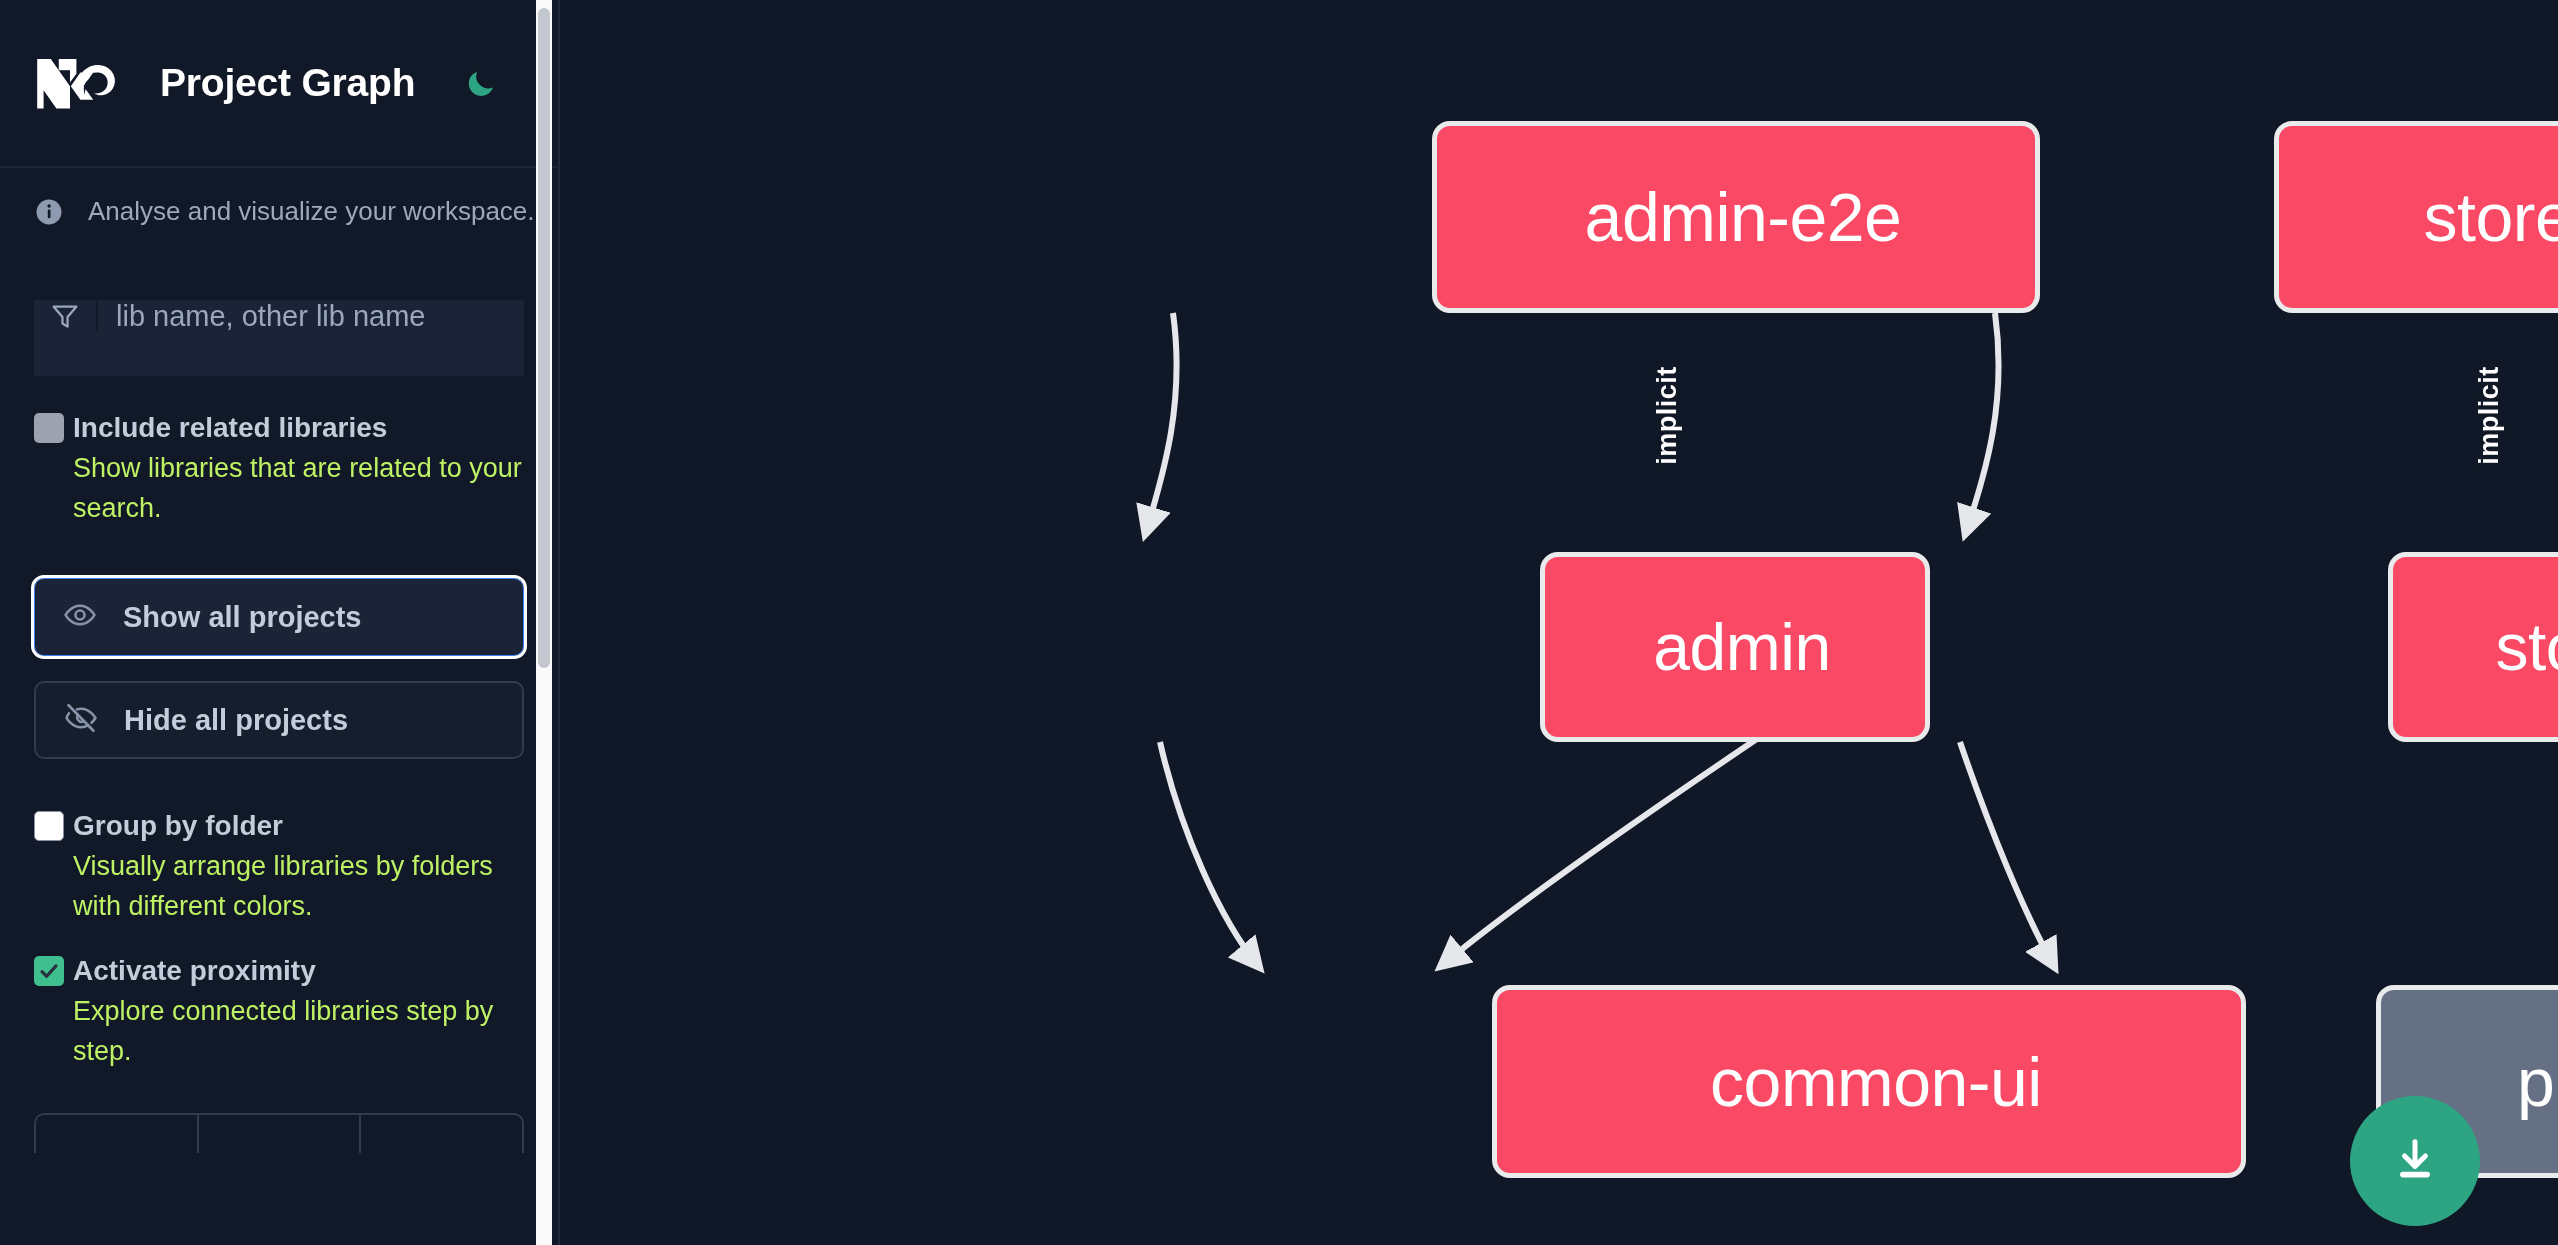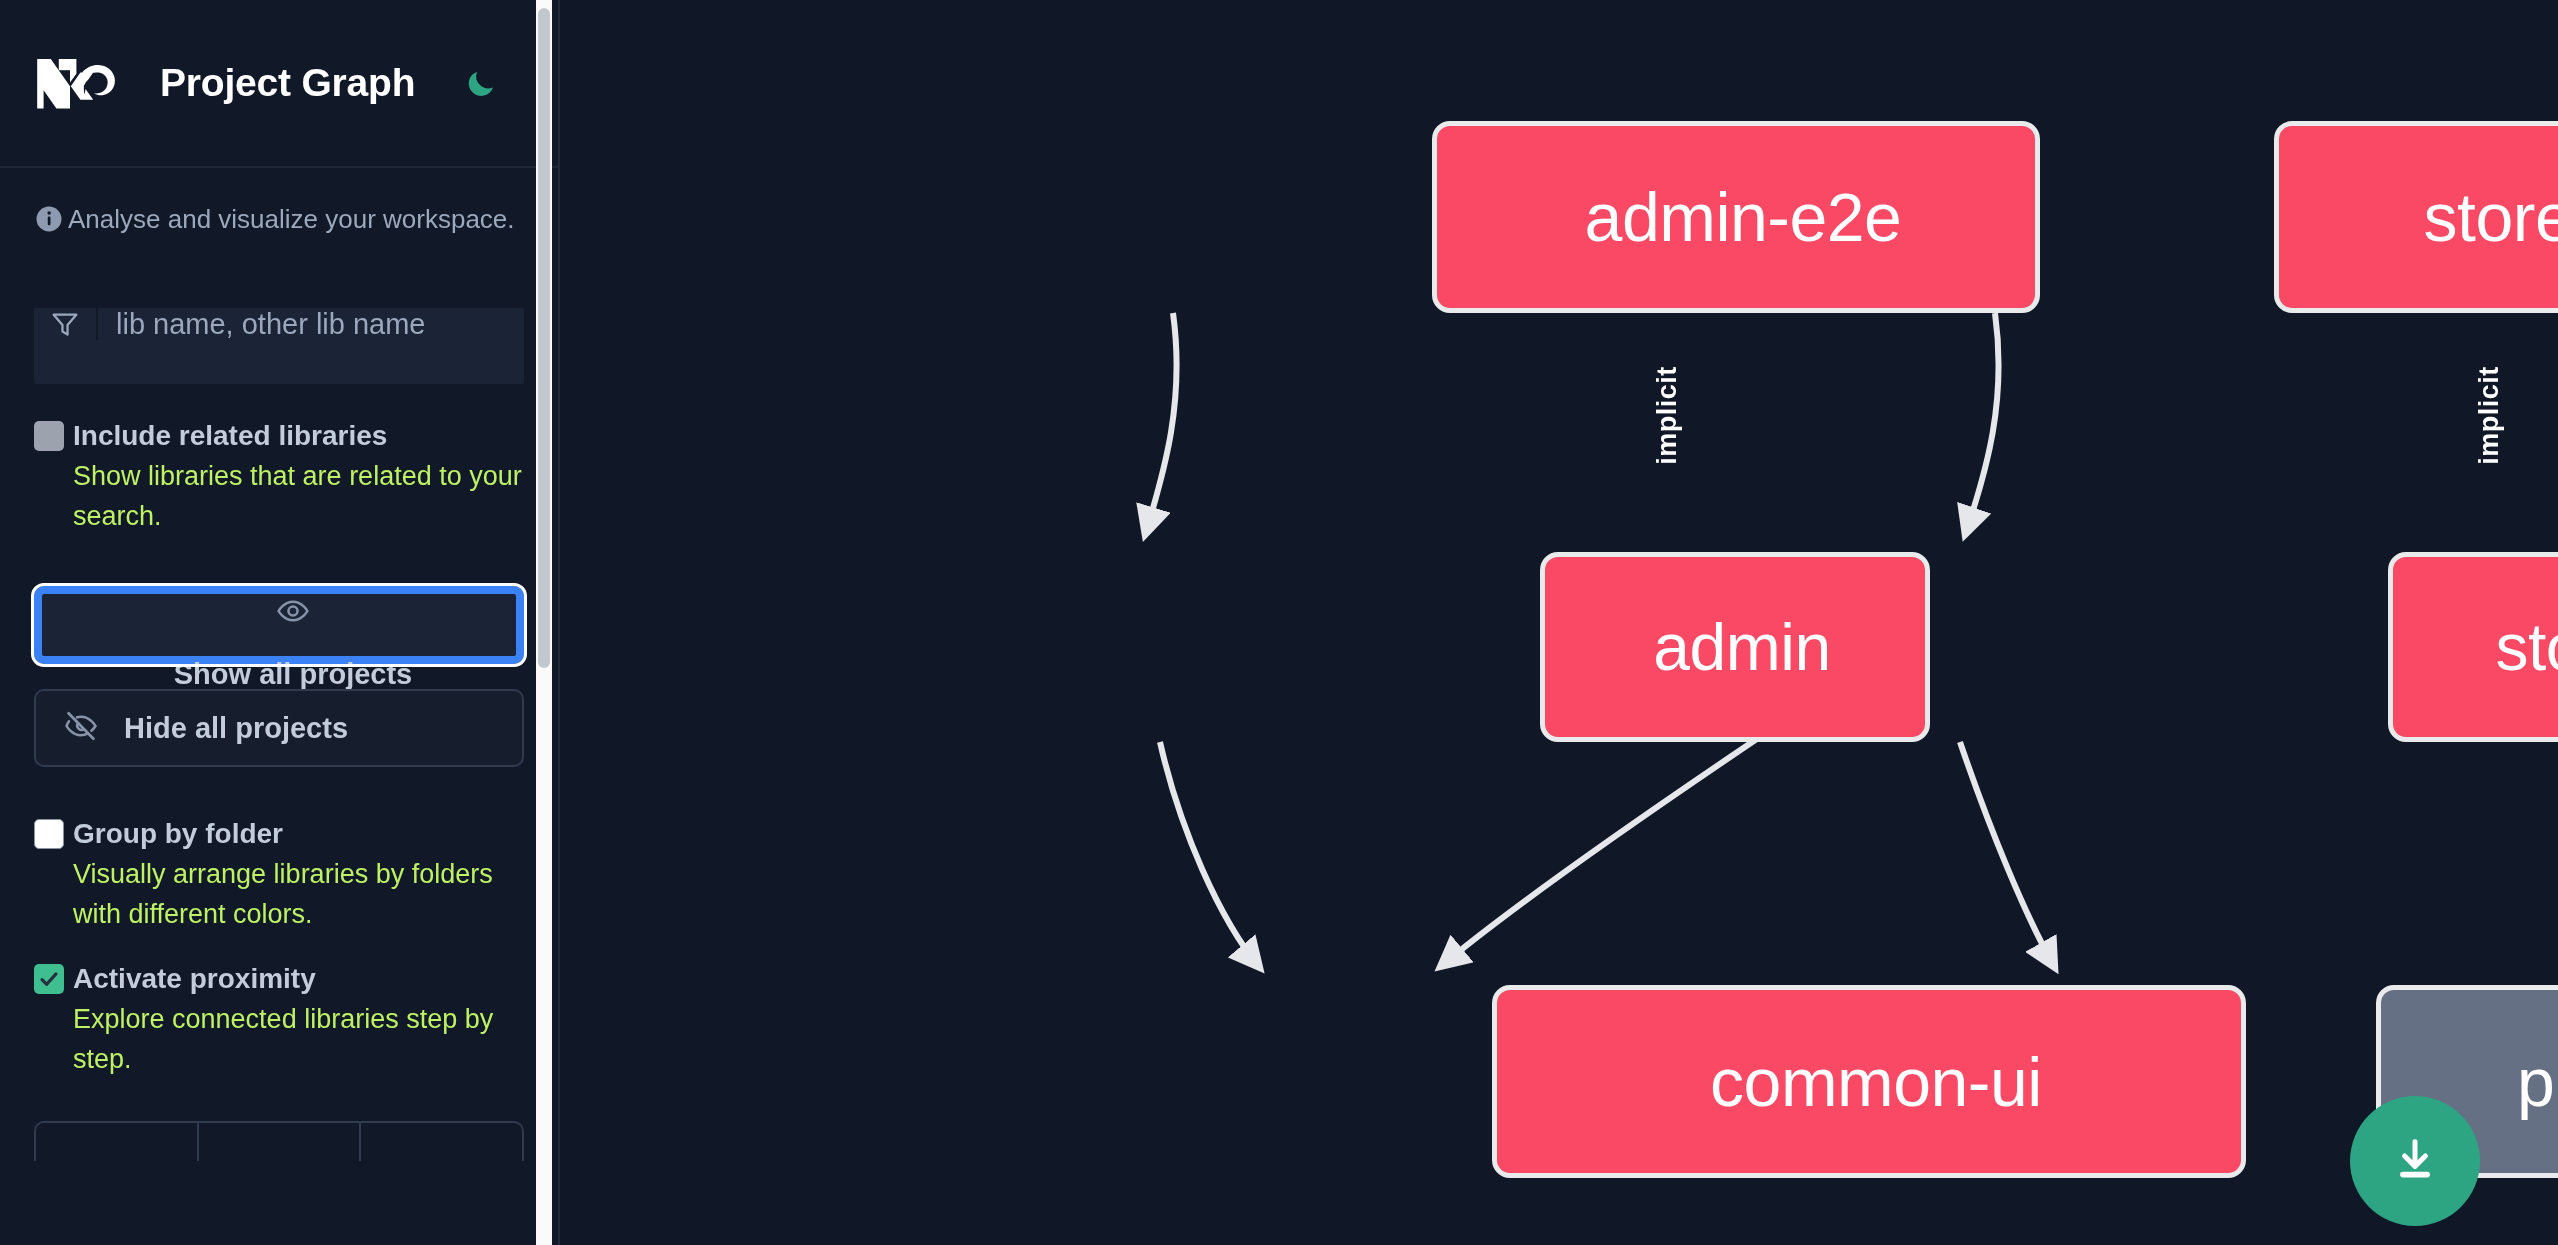--- a/index.html
+++ b/index.html
@@ -54,23 +54,23 @@
     margin-left: 14px;
     width: 44px; height: 44px;
     display: flex; align-items: center; justify-content: center;
     cursor: pointer;
   }
 
   .sidebar-body { padding: 0 34px; }
 
   .tagline {
     display: flex;
-    align-items: flex-start;
-    gap: 4px;
-    padding-top: 36px;
+    align-items: flex-end;
+    gap: 24px;
+    padding-top: 28px;
   }
   .tagline .info-icon { flex: 0 0 30px; width: 30px; height: 30px; }
   .tagline .txt {
     color: #9CA8BC;
     font-size: 26px;
     font-weight: 400;
     white-space: nowrap;
   }
 
   
@@ -142,24 +142,23 @@
     display: flex;
     align-items: center;
     gap: 26px;
     padding-left: 28px;
     border-radius: 10px;
     background: #1B2436;
     cursor: pointer;
   }
   .gbtn .lbl { font-size: 29px; font-weight: 700; white-space: nowrap; }
   .gbtn.primary {
-    border: 8px solid #3b82f6;
+    border: 1px solid #3b82f6;
     outline: 3px solid #FFFFFF;
     outline-offset: 0px;
-    flex-direction: column;
   }
   .gbtn.primary .lbl { color: #C3CCDA; }
   .gbtn.danger { border: 2px solid #E33A4E; background: #161E2E; }
   .gbtn.danger .lbl { color: #F4394F; }
   .gbtn.plain { border: 2px solid #303B4F; background: #161E2E; }
   .gbtn.plain .lbl { color: #C3CCDA; }
 
   .btn-group-peek {
     margin-top: 42px;
     height: 40px;

